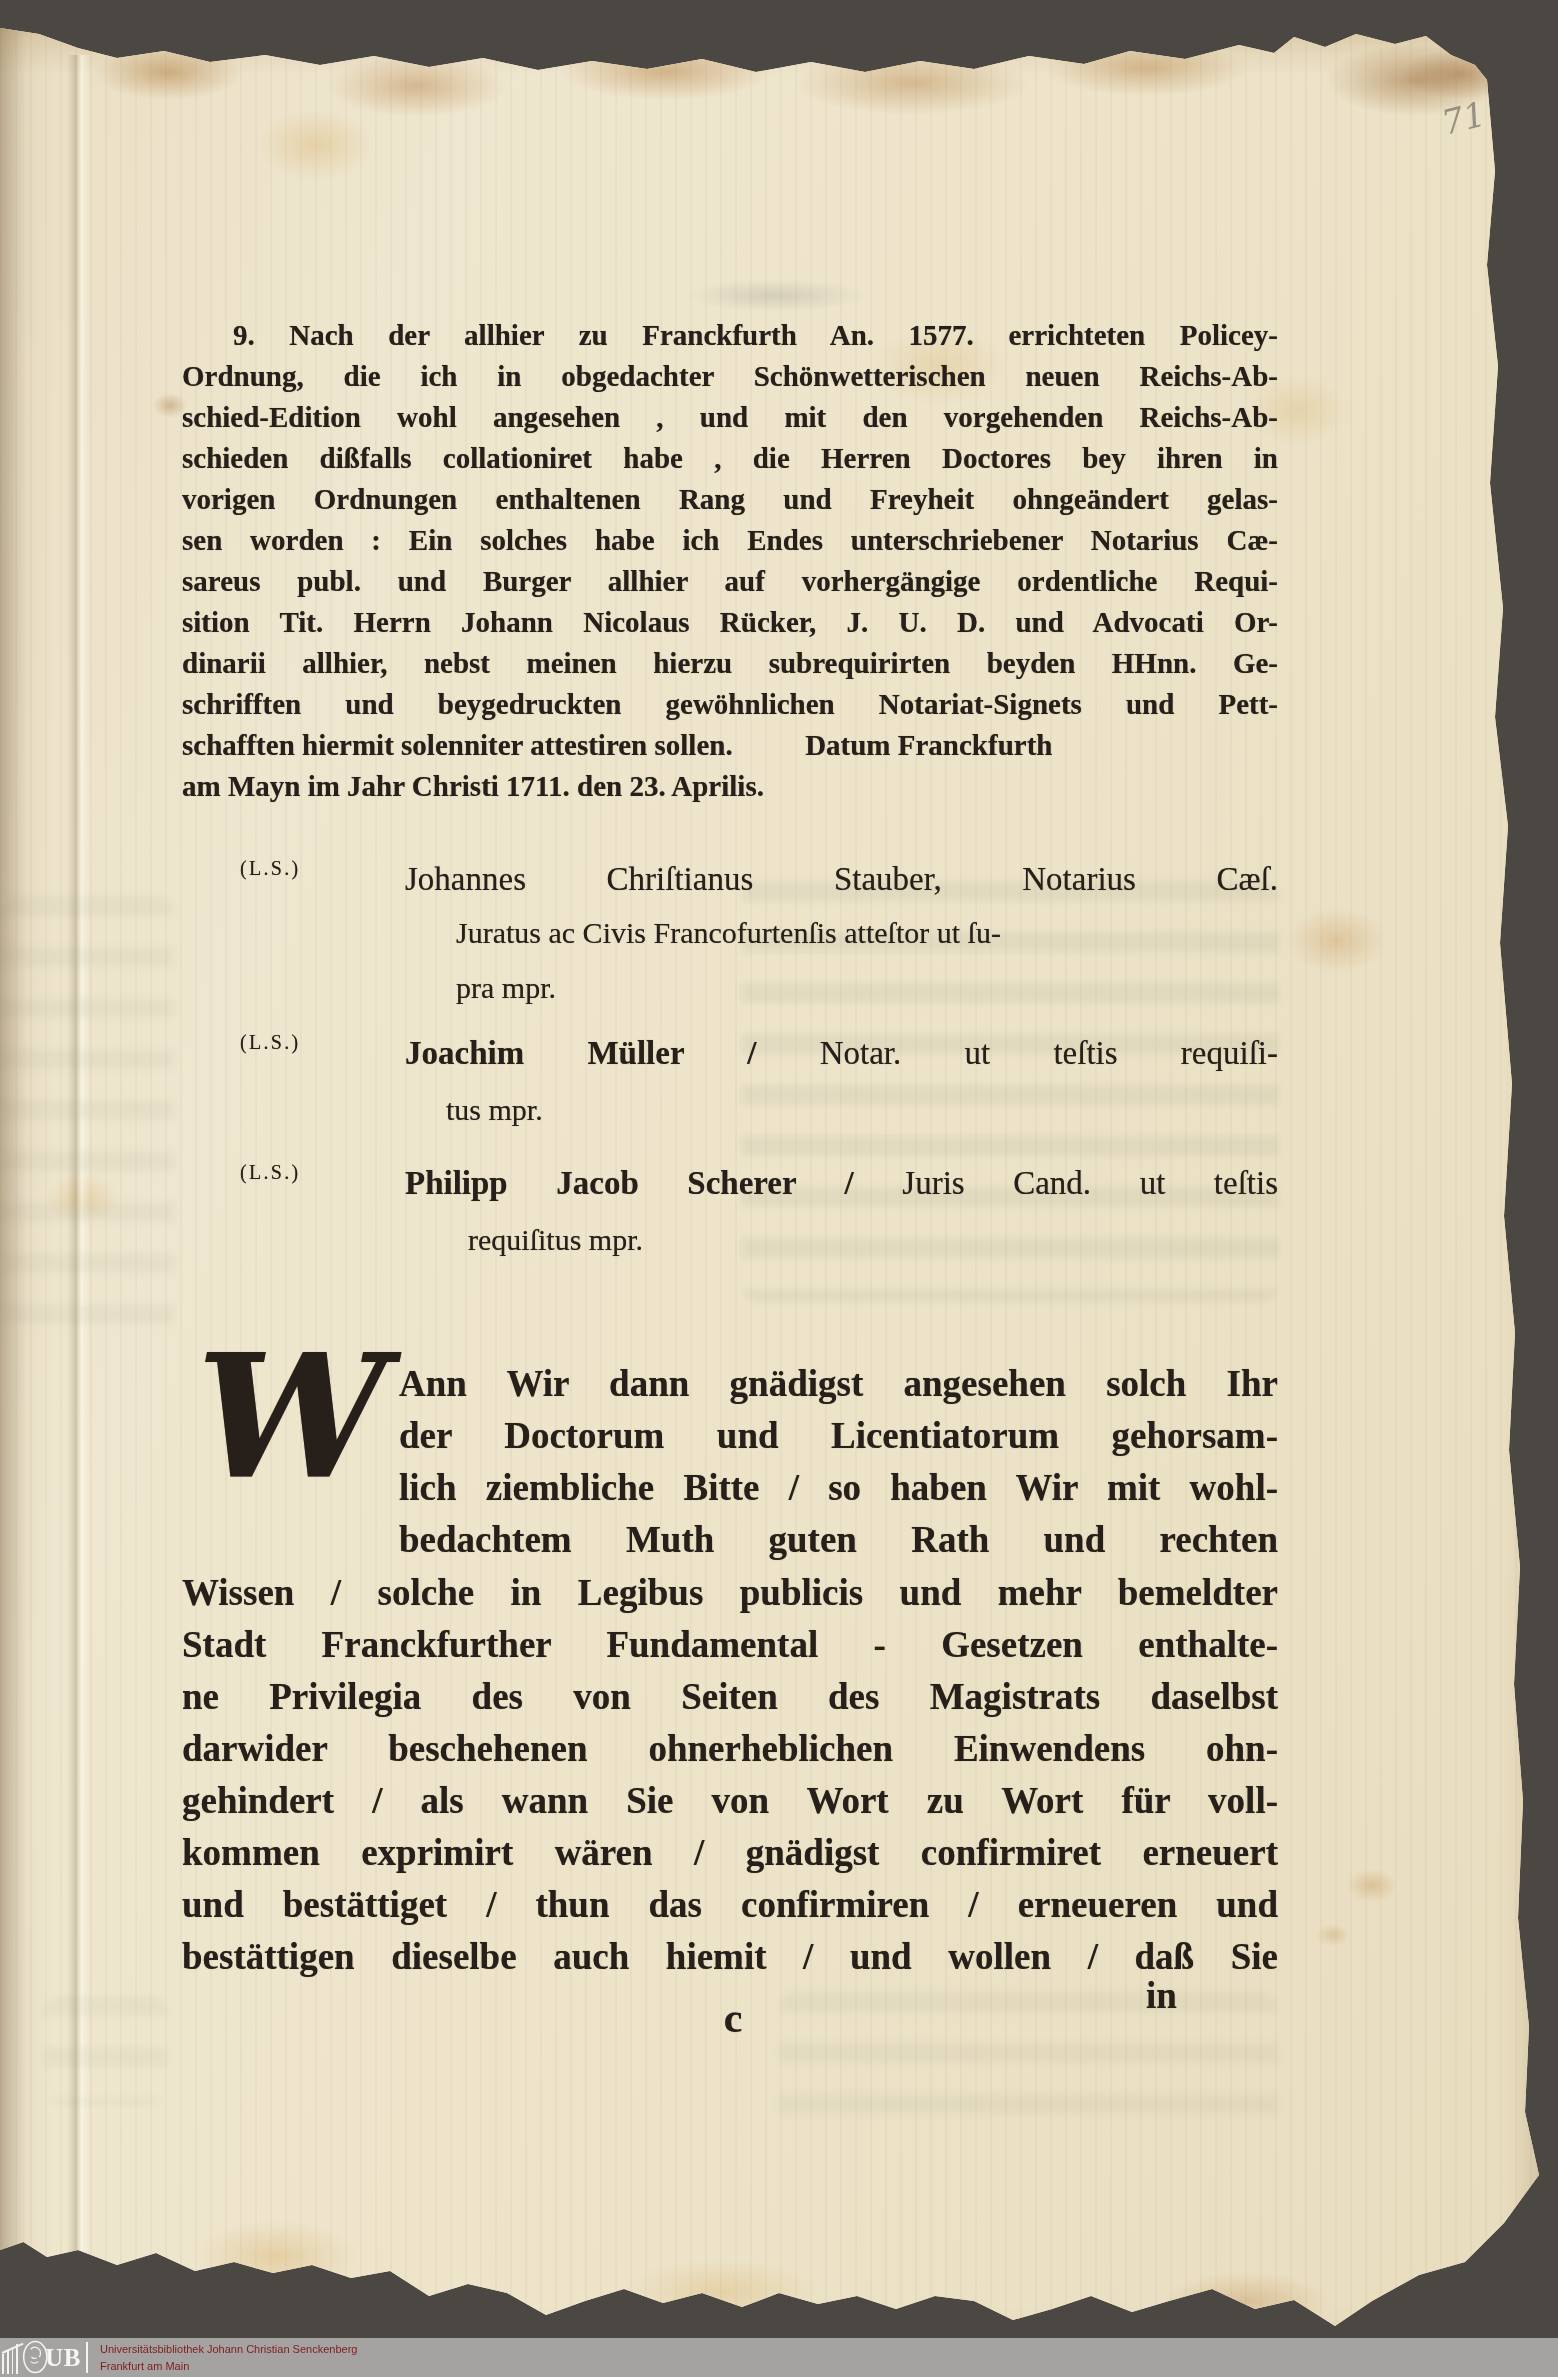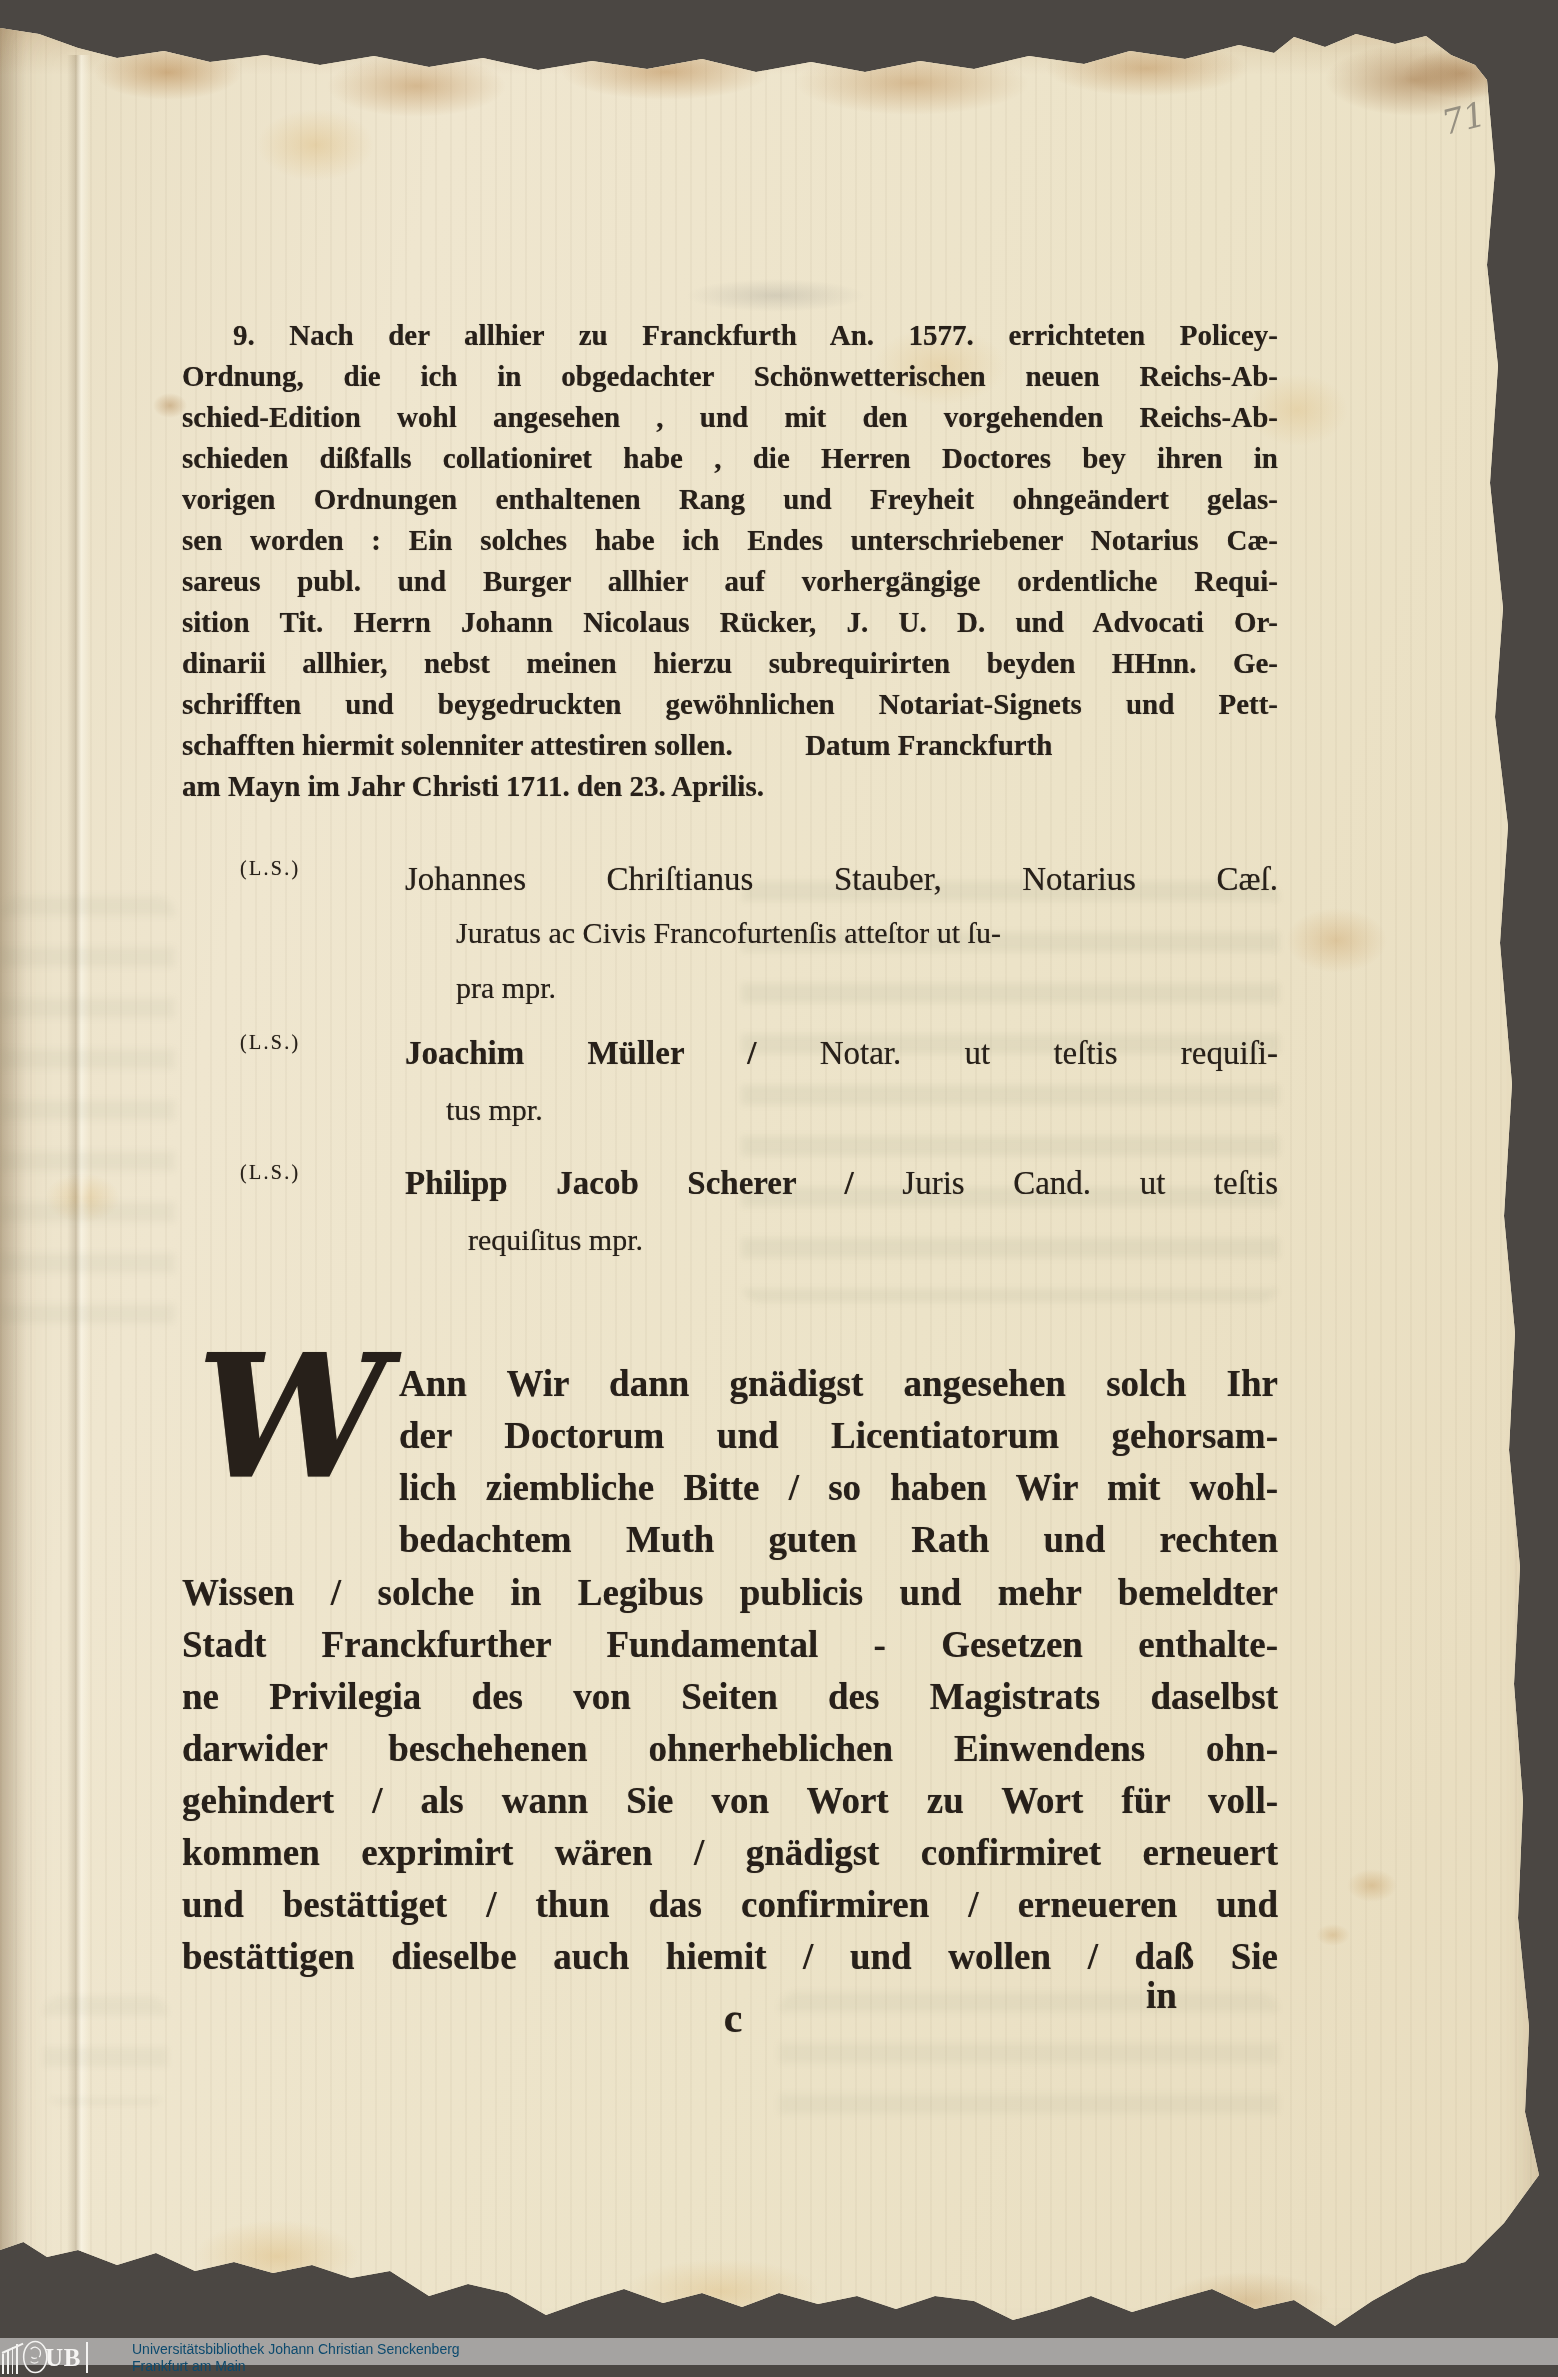--- a/index.html
+++ b/index.html
@@ -107,29 +107,29 @@
   .p2a{position:absolute;left:399px;top:1358px;width:879px;font-weight:700;font-size:37px;}
   .p2b{position:absolute;left:182px;top:1567px;width:1096px;font-weight:700;font-size:37px;}
   .p2a .ln,.p2b .ln{height:52px;line-height:52px;text-align:justify;text-align-last:justify;}
   .sigmark{position:absolute;left:694px;top:1994px;width:78px;text-align:center;font-size:42px;font-weight:700;}
   .catchword{position:absolute;left:1146px;top:1974px;font-size:37px;font-weight:700;}
   .pencil{
     position:absolute;left:1442px;top:98px;font-size:34px;font-style:italic;
     color:#8f897c;transform:rotate(-14deg);font-family:"DejaVu Serif", serif;opacity:.92;
   }
   
-  .footer{position:absolute;left:0;top:2338px;width:1559px;height:27px;background:#a5a3a1;}
+  .footer{position:absolute;left:0;top:2338px;width:1559px;height:39px;background:#a5a3a1;}
   .flines span{position:absolute;width:1.6px;background:#f4f3f1;}
   .fl1{left:2.3px;top:15.6px;height:20px;} .fl2{left:7px;top:12.5px;height:23.4px;}
   .fl3{left:11.7px;top:9.4px;height:26.5px;} .fl4{left:16.4px;top:6.2px;height:30px;}
   .fdiag{position:absolute;left:1.6px;top:14px;width:23.4px;height:1.6px;background:#f4f3f1;transform:rotate(-24deg);transform-origin:left center;}
   .fface{position:absolute;left:22px;top:2.3px;}
   .fub{position:absolute;left:45px;top:4.7px;font-family:"Liberation Serif", serif;font-weight:700;font-size:25px;line-height:30px;color:#f6f5f3;letter-spacing:0.8px;}
   .fdivider{position:absolute;left:86px;top:3.9px;width:1.6px;height:31px;background:#f4f3f1;}
-  .ftext{position:absolute;left:100px;top:3.1px;font-family:"Liberation Sans", sans-serif;font-size:14px;line-height:16.4px;color:#0c4a6e;margin-left:32px;}
+  .ftext{position:absolute;left:100px;top:3.1px;font-family:"Liberation Sans", sans-serif;font-size:11px;line-height:16.4px;color:#7f1d1d;}
 </style>
 </head>
 <body>
 
 <div class="stage">
   <div class="page">
     <div class="gutter"></div>
     <div class="ghost g1"></div>
     <div class="ghost g2"></div>
     <div class="ghost g3"></div>

